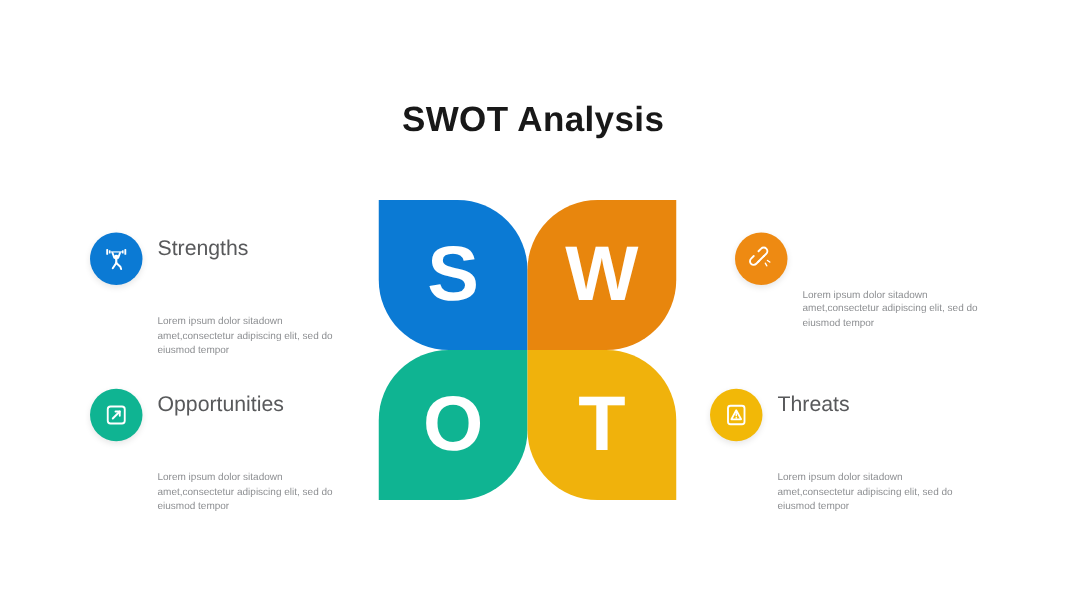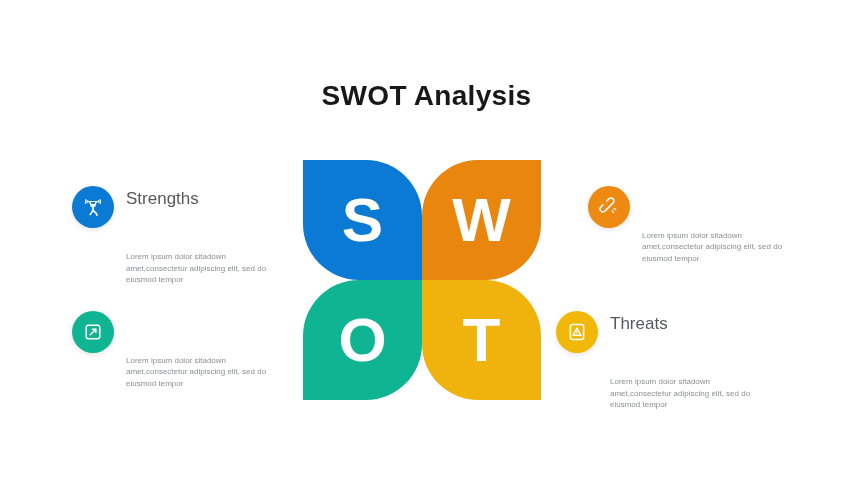--- a/index.html
+++ b/index.html
@@ -77,21 +77,21 @@
   
   .info {
     position: absolute;
     display: flex;
     align-items: flex-start;
     width: 215px;
   }
   .info.left-1  { left: 72px;  top: 186px; }
   .info.left-2  { left: 72px;  top: 311px; }
   .info.right-1 { left: 588px; top: 186px; }
-  .info.right-2 { left: 556px; top: 311px; }
+  .info.right-2 { left: 568px; top: 311px; }
 
   .icon-circle {
     flex: 0 0 auto;
     width: 42px;
     height: 42px;
     border-radius: 50%;
     display: flex;
     align-items: center;
     justify-content: center;
     box-shadow: 0 2px 5px rgba(0,0,0,0.10);
@@ -175,20 +175,21 @@
   <div class="icon-circle" style="background:#0FB492;">
     <span>
       <svg width="24" height="24" viewBox="0 0 24 24" fill="none">
         <rect x="5.2" y="5.2" width="13.6" height="13.6" rx="2.2" stroke="#ffffff" stroke-width="1.5" fill="none"></rect>
         <path d="M9.2 14.8 L14.8 9.2" stroke="#ffffff" stroke-width="1.5" stroke-linecap="round"></path>
         <path d="M11.4 9.2 L14.8 9.2 L14.8 12.6" stroke="#ffffff" stroke-width="1.5" stroke-linecap="round" stroke-linejoin="round" fill="none"></path>
       </svg>
     </span>
   </div>
   <div class="info-text">
+    <div class="info-heading">Opportunities</div>
     <div class="info-body">Lorem ipsum dolor sitadown amet,consectetur adipiscing elit, sed do eiusmod tempor</div>
   </div>
 </div>
 
 <div class="info right-1">
   <div class="icon-circle" style="background:#EE8A12;">
     <span>
       <svg width="24" height="24" viewBox="0 0 24 24" fill="none">
         <g stroke="#ffffff" stroke-width="1.5" stroke-linecap="round" fill="none">
           <path d="M10.1 13.9 L8.0 16.0 a2.9 2.9 0 1 1 -4.1 -4.1 L6.0 9.8"></path>

